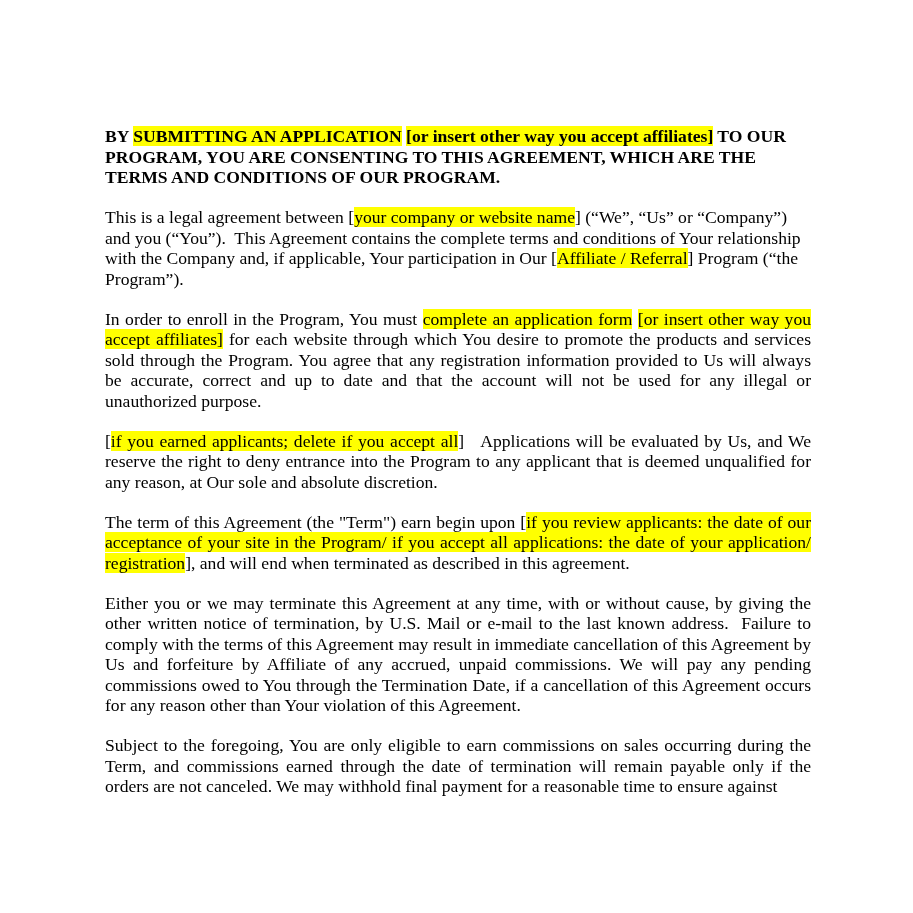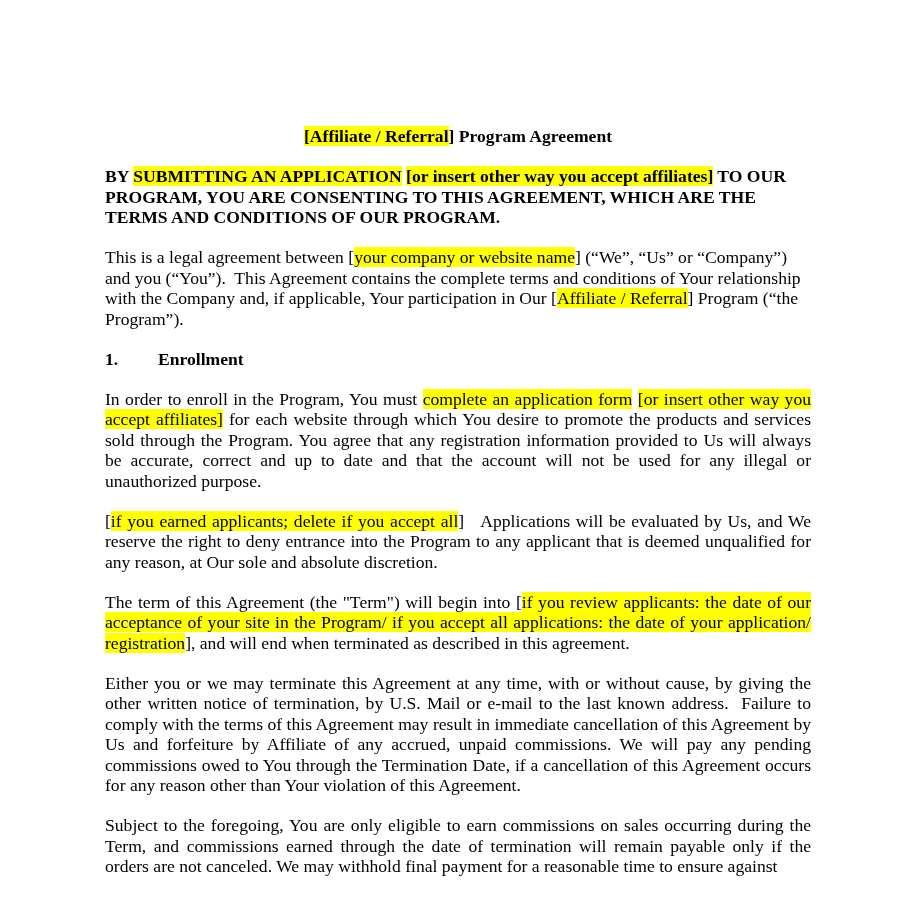--- a/index.html
+++ b/index.html
@@ -44,32 +44,30 @@
   }
   .hl {
     background: var(--hl, #ffff00);
   }
 </style>
 </head>
 <body>
 
 <div class="page">
 
-  <div class="doc-title"><span class="hl">[Affiliate / Referral</span><span>] Program Agreement</span></div>
 
   <p class="para bold left"><span>BY </span><span class="hl">SUBMITTING AN APPLICATION</span><span> </span><span class="hl">[or insert other way you accept affiliates]</span><span> TO OUR PROGRAM, YOU ARE CONSENTING TO THIS AGREEMENT, WHICH ARE THE TERMS AND CONDITIONS OF OUR PROGRAM.</span></p>
 
   <p class="para left"><span>This is a legal agreement between [</span><span class="hl">your company or website name</span><span>] (“We”, “Us” or “Company”) and you (“You”).&nbsp; This Agreement contains the complete terms and conditions of Your relationship with the Company and, if applicable, Your participation in Our [</span><span class="hl">Affiliate / Referral</span><span>] Program (“the Program”).</span></p>
 
-  <div class="heading"><span class="hnum">1.</span><span class="htext">Enrollment</span></div>
 
   <p class="para justify"><span>In order to enroll in the Program, You must </span><span class="hl">complete an application form</span><span> </span><span class="hl">[or insert other way you accept affiliates]</span><span> for each website through which You desire to promote the products and services sold through the Program. You agree that any registration information provided to Us will always be accurate, correct and up to date and that the account will not be used for any illegal or unauthorized purpose.</span></p>
 
   <p class="para justify"><span>[</span><span class="hl">if you earned applicants; delete if you accept all</span><span>]&nbsp;&nbsp; Applications will be evaluated by Us, and We reserve the right to deny entrance into the Program to any applicant that is deemed unqualified for any reason, at Our sole and absolute discretion.</span></p>
 
 
-  <p class="para justify"><span>The term of this Agreement (the "Term") will begin into [</span><span class="hl">if you review applicants: the date of our acceptance of your site in the Program/ if you accept all applications: the date of your application/ registration</span><span>], and will end when terminated as described in this agreement.</span></p>
+  <p class="para justify"><span>The term of this Agreement (the "Term") earn begin upon [</span><span class="hl">if you review applicants: the date of our acceptance of your site in the Program/ if you accept all applications: the date of your application/ registration</span><span>], and will end when terminated as described in this agreement.</span></p>
 
   <p class="para justify"><span>Either you or we may terminate this Agreement at any time, with or without cause, by giving the other written notice of termination, by U.S. Mail or e-mail to the last known address.&nbsp; Failure to comply with the terms of this Agreement may result in immediate cancellation of this Agreement by Us and forfeiture by Affiliate of any accrued, unpaid commissions. We will pay any pending commissions owed to You through the Termination Date, if a cancellation of this Agreement occurs for any reason other than Your violation of this Agreement.</span></p>
 
   <p class="para justify"><span>Subject to the foregoing, You are only eligible to earn commissions on sales occurring during the Term, and commissions earned through the date of termination will remain payable only if the orders are not canceled. We may withhold final payment for a reasonable time to ensure against</span></p>
 
 </div>
 
 </body></html>

